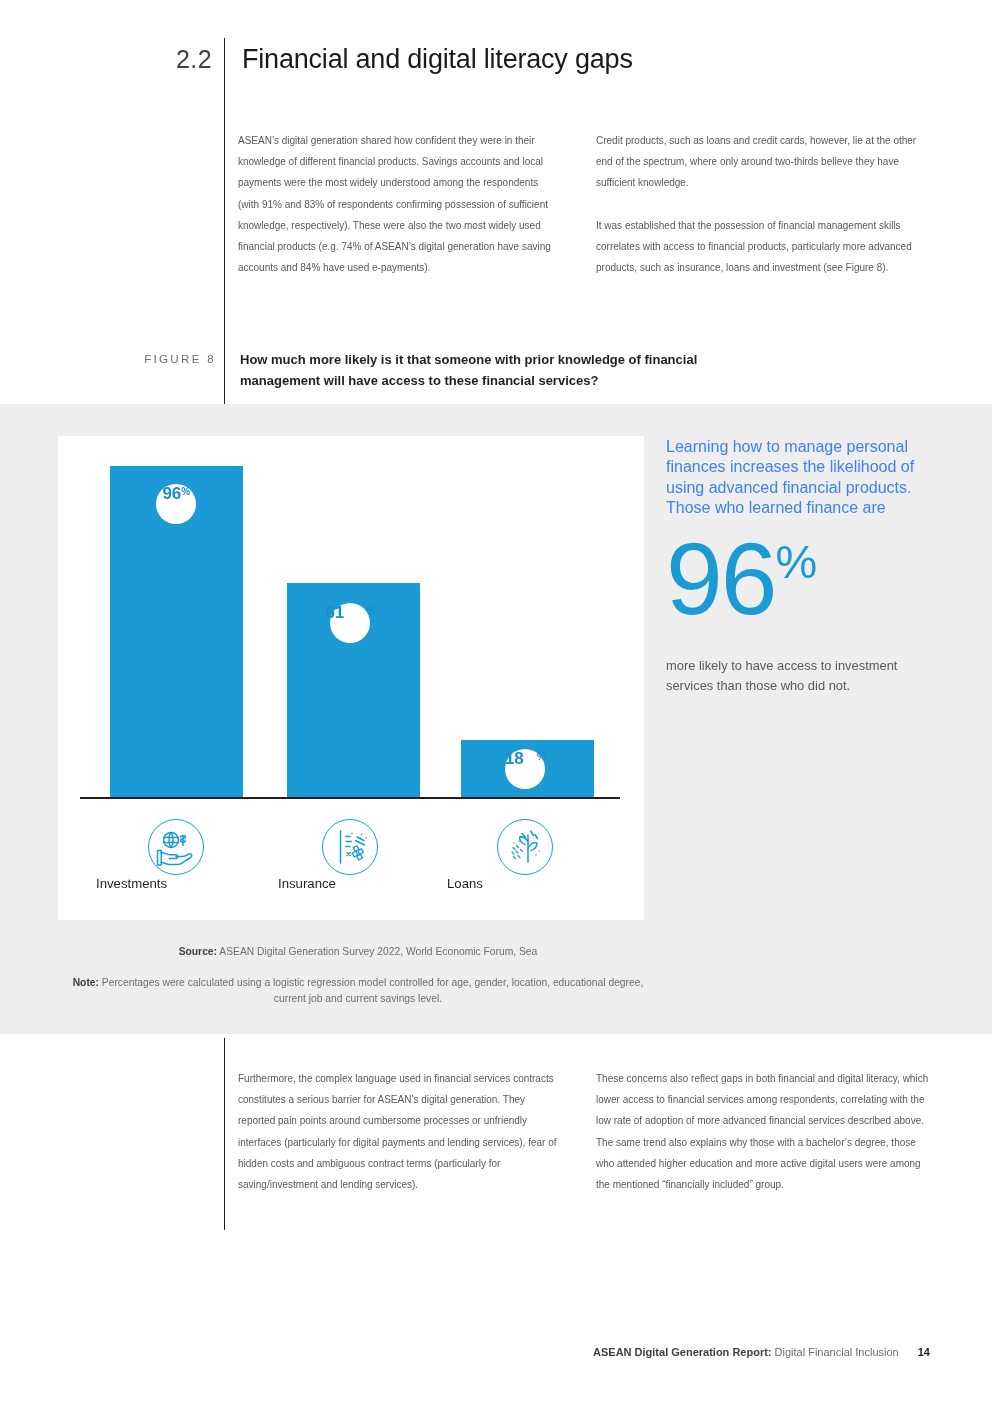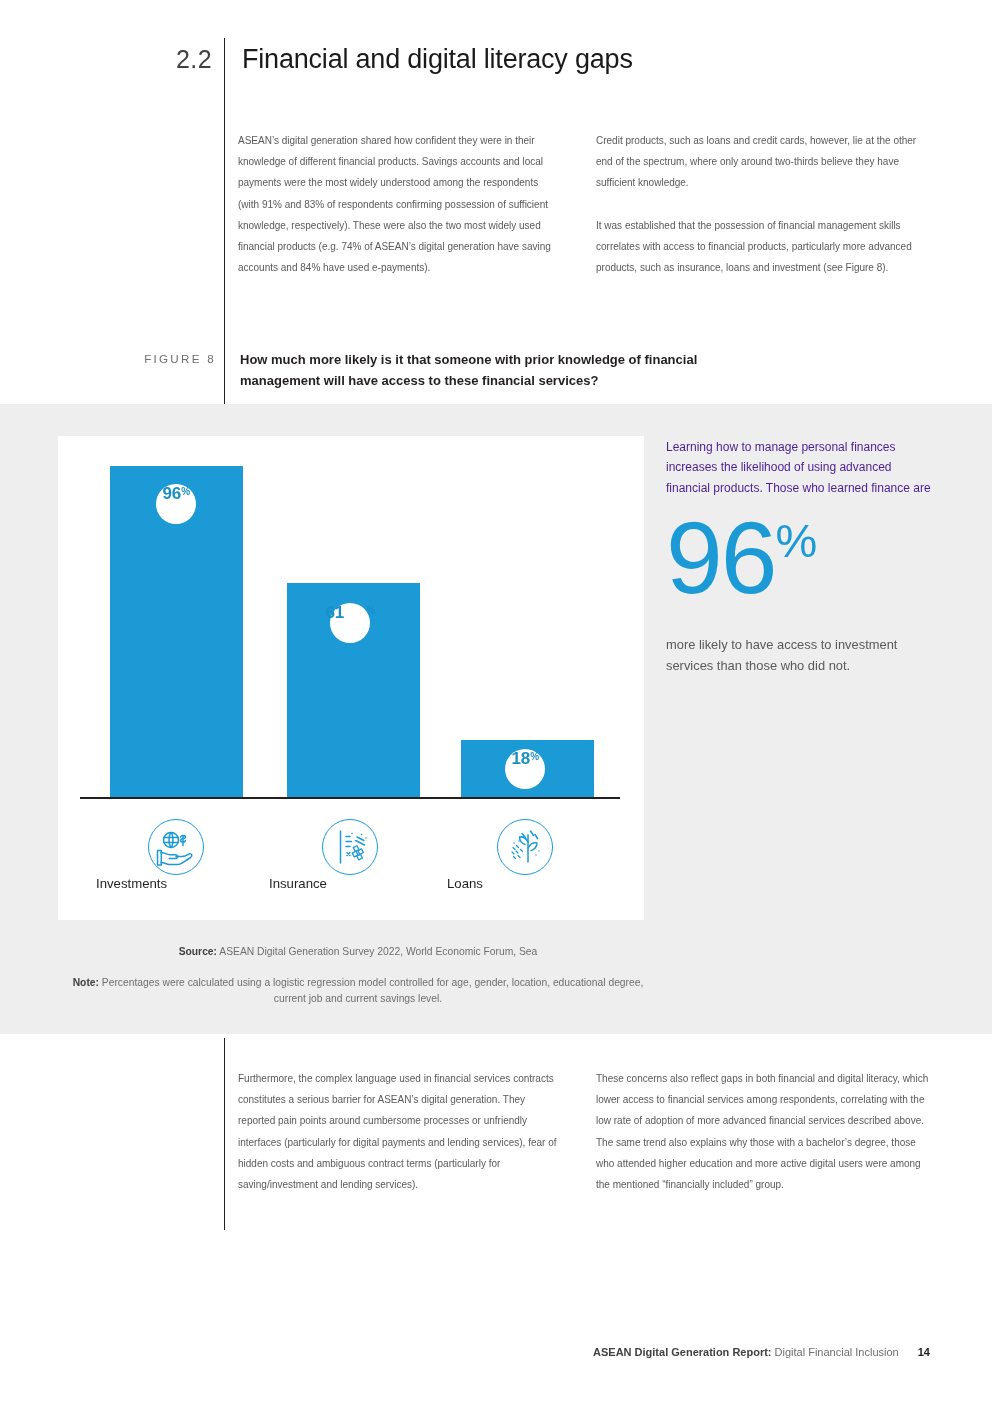--- a/index.html
+++ b/index.html
@@ -182,23 +182,23 @@
   }
 
   
   .callout {
     position: absolute;
     left: 666px;
     top: 437px;
     width: 272px;
   }
   .callout-lead {
-    font-size: 12px;
+    font-size: 16px;
     line-height: 20.4px;
-    color: #4c1d95;
+    color: #3b82f6;
   }
   .big-stat {
     margin-top: 12px;
     color: #1b9ad6;
     line-height: 0.95;
     white-space: nowrap;
   }
   .big-stat .num {
     font-size: 102px;
     letter-spacing: -2px;
@@ -288,21 +288,21 @@
         <span class="pct">%</span>
     </div>
 
     <div class="bar" style="left:229px; top:147px; width:133px; height:214px;"></div>
     <div class="badge" style="left:272px; top:167px;gap:22px;">
       <span>61</span>
         <span class="pct">%</span>
     </div>
 
     <div class="bar" style="left:403px; top:304px; width:133px; height:57px;"></div>
-    <div class="badge" style="left:447px; top:313px;">
+    <div class="badge" style="left:447px; top:313px;justify-content:space-between;">
       <span>18</span>
         <span class="pct">%</span>
     </div>
 
     <div class="cat-icon" style="left:90px; top:383px;">
       <svg width="54" height="54" viewBox="0 0 54 54" fill="none" stroke="#1b9ad6" stroke-width="1.5" stroke-linecap="round" stroke-linejoin="round">
         <circle cx="22" cy="20" r="7.5"></circle>
         <path d="M14.8 17.6h14.4M14.8 22.4h14.4"></path>
         <path d="M22 12.5c-2.6 3-2.6 12 0 15M22 12.5c2.6 3 2.6 12 0 15"></path>
         <path d="M34 15.5v10M31.6 17.3c0-1.1 1.1-1.8 2.4-1.8s2.4.7 2.4 1.6-1 1.4-2.4 1.6c-1.4.2-2.4.7-2.4 1.7s1.1 1.7 2.4 1.7 2.4-.7 2.4-1.8"></path>
@@ -340,21 +340,21 @@
           <path d="M15 27.5l2 2M18.5 25.5l2 2M14 32l2 2M18 31l2 2M15.5 36.5l2 2M20 35.5l2 2M22.5 29.5l2 2"></path>
         </g>
         <circle cx="16" cy="23" r="0.7" fill="#1b9ad6" stroke="none"></circle>
         <circle cx="21" cy="21" r="0.7" fill="#1b9ad6" stroke="none"></circle>
         <circle cx="38" cy="35" r="0.7" fill="#1b9ad6" stroke="none"></circle>
         <circle cx="41" cy="31" r="0.7" fill="#1b9ad6" stroke="none"></circle>
       </svg>
     </div>
 
     <div class="cat-label" style="left:38px;">Investments</div>
-    <div class="cat-label" style="left:211px;">Insurance</div>
+    <div class="cat-label" style="left:220px;">Insurance</div>
     <div class="cat-label" style="left:389px;">Loans</div>
   </div>
 </div>
 
 <div class="callout">
   <div class="callout-lead">Learning how to manage personal finances increases the likelihood of using advanced financial products. Those who learned finance are</div>
   <div class="big-stat">
     <span class="num">96</span><span class="sym">%</span>
   </div>
   <div class="callout-tail">more likely to have access to investment services than those who did not.</div>

